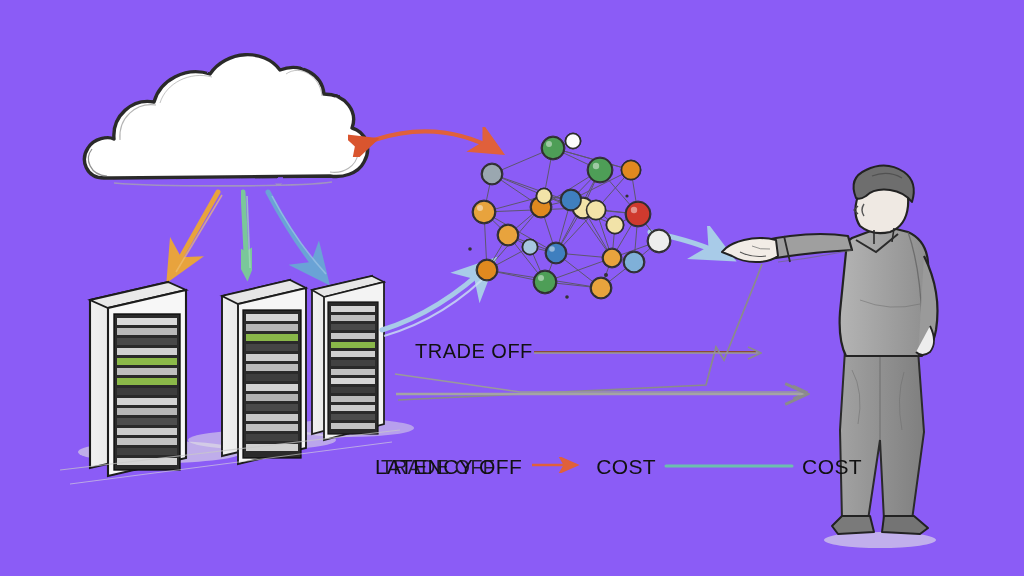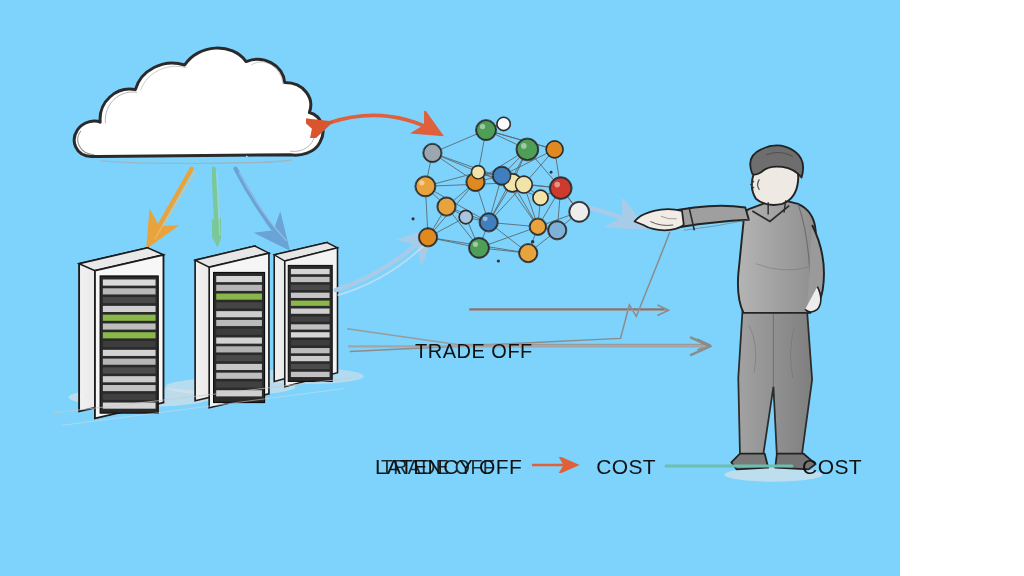--- a/index.html
+++ b/index.html
@@ -1,18 +1,18 @@
 <!DOCTYPE html>
 <html><head>
 <meta charset="utf-8">
 <style>
   html,body{margin:0;padding:0;background:#fff;}
   body{width:1024px;height:576px;overflow:hidden;
        font-family:"Liberation Sans","DejaVu Sans",sans-serif;}
-  #stage{position:relative;width:900px;height:576px;background:#7dd3fc;}
+  #stage{position:relative;width:1024px;height:576px;background:#8b5cf6;}
   #art{position:absolute;inset:0;}
   .lbl{position:absolute;color:#111;letter-spacing:.5px;white-space:nowrap;}
   #tradeoff-label{left:415px;top:340px;font-size:20px;}
   #legend{position:absolute;left:375px;top:455px;display:flex;align-items:center;gap:8px;}
   #legend .ltext{font-size:21px;color:#111;letter-spacing:.4px;white-space:nowrap;}
   #legend .garbled{position:relative;display:inline-block;}
   #legend .garbled .g2{position:absolute;left:6px;top:0;opacity:.88;
        transform:scaleX(.93);transform-origin:left center;}
   #legend .swatch{display:inline-block;}
 </style>

